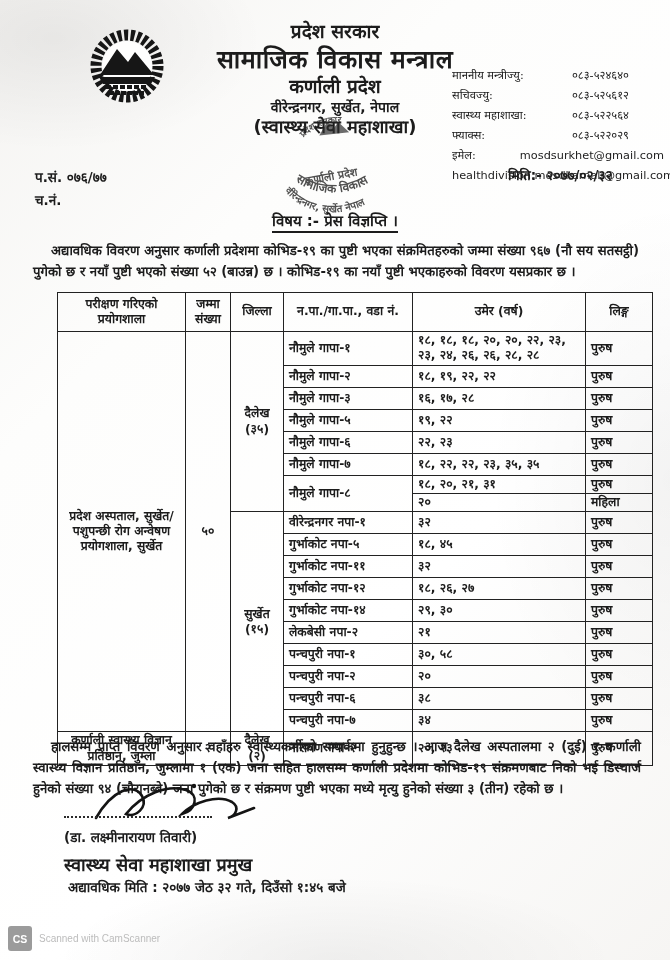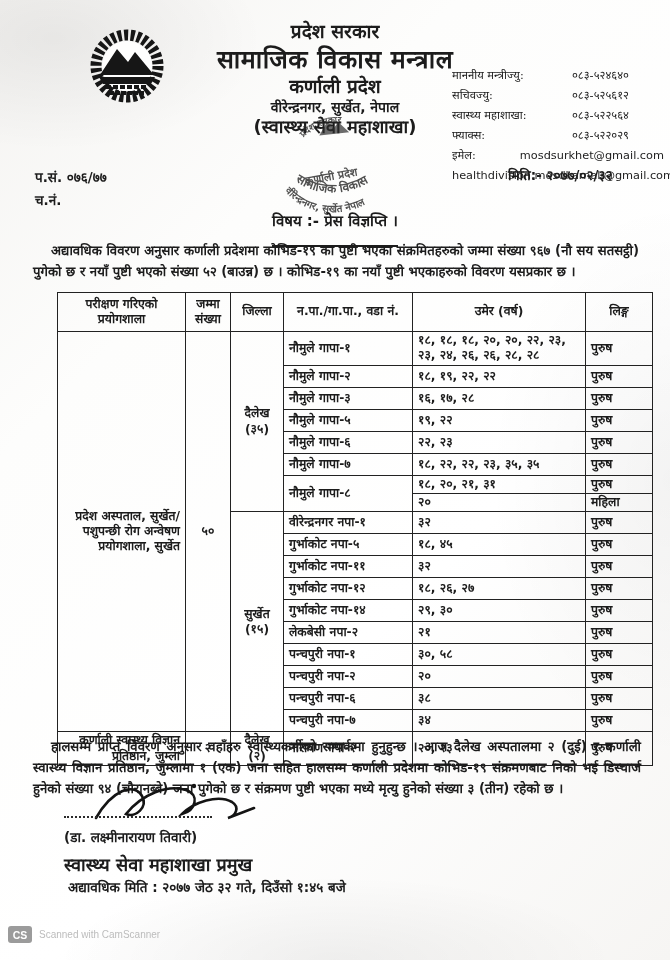--- a/index.html
+++ b/index.html
@@ -32,57 +32,57 @@
 
   .contacts{left:452px;top:38px;width:212px;font-size:11.3px;font-weight:normal;line-height:1.78;margin-top:28px;}
   .contact-row{display:flex;justify-content:space-between;white-space:nowrap;}
   .contact-row .cv{text-align:left;min-width:92px;}
   .contact-email{white-space:nowrap;}
 
   .meta-left{left:35px;top:166px;font-size:13.5px;font-weight:bold;line-height:1.7;}
   .meta-date{left:508px;top:166px;font-size:13.5px;font-weight:bold;}
 
   .subject{left:0;top:210px;width:670px;text-align:center;font-size:15px;font-weight:bold;}
-  .subject span{border-bottom:2px solid #1c1c1c;padding-bottom:15px;}
+  .subject span{border-bottom:2px solid #1c1c1c;padding-bottom:1px;}
 
   .para{font-size:13.2px;font-weight:600;text-align:justify;line-height:1.6;}
   .para1{left:33px;top:240px;width:606px;text-indent:18px;}
   .para2{left:33px;top:736px;width:608px;text-indent:18px;}
 
   
   table.main{
     border-collapse:collapse;
     table-layout:fixed;
     width:595px;
     font-size:12.3px;font-weight:600;
   }
   table.main td,table.main th{
     border:1.5px solid #222;
     padding:1px 5px;
     line-height:1.25;
     vertical-align:middle;
     overflow:hidden;
   }
   table.main th{text-align:center;font-weight:bold;height:36px;}
-  td.lab{text-align:right;padding-left:7px;line-height:1.45;}
+  td.lab{text-align:center;padding-left:7px;line-height:1.45;}
   td.tot{text-align:center;}
   td.dist{text-align:center;line-height:1.4;}
   td.napa{text-align:left;padding-left:7px;white-space:nowrap;height:19px;}
   td.ages{text-align:left;padding-left:7px;}
   td.gender{text-align:left;padding-left:9px;}
 
   
   .dotline{left:64px;top:816px;width:148px;border-bottom:2.5px dotted #2a2a2a;height:0;}
   .sig-name{left:64px;top:828px;font-size:13.5px;font-weight:bold;}
   .sig-title{left:64px;top:852px;font-size:18px;font-weight:bold;}
   .sig-updated{left:68px;top:878px;font-size:13.5px;font-weight:bold;}
 
   .footer{left:8px;top:926px;display:flex;align-items:center;gap:7px;}
   .cs-badge{
-    width:24px;height:17px;border-radius:3px;background:#9b9b9b;
+    width:24px;height:25px;border-radius:3px;background:#9b9b9b;
     color:#fff;font-size:10.5px;font-weight:bold;display:flex;align-items:center;justify-content:center;
     font-family:"Liberation Sans", sans-serif;
   }
   .cs-text{color:#bcbcbc;font-size:10px;font-family:"Liberation Sans", sans-serif;}
 
   .stamp{opacity:.82;transform:rotate(-10deg);}
 </style>
 </head>
 <body>
 

